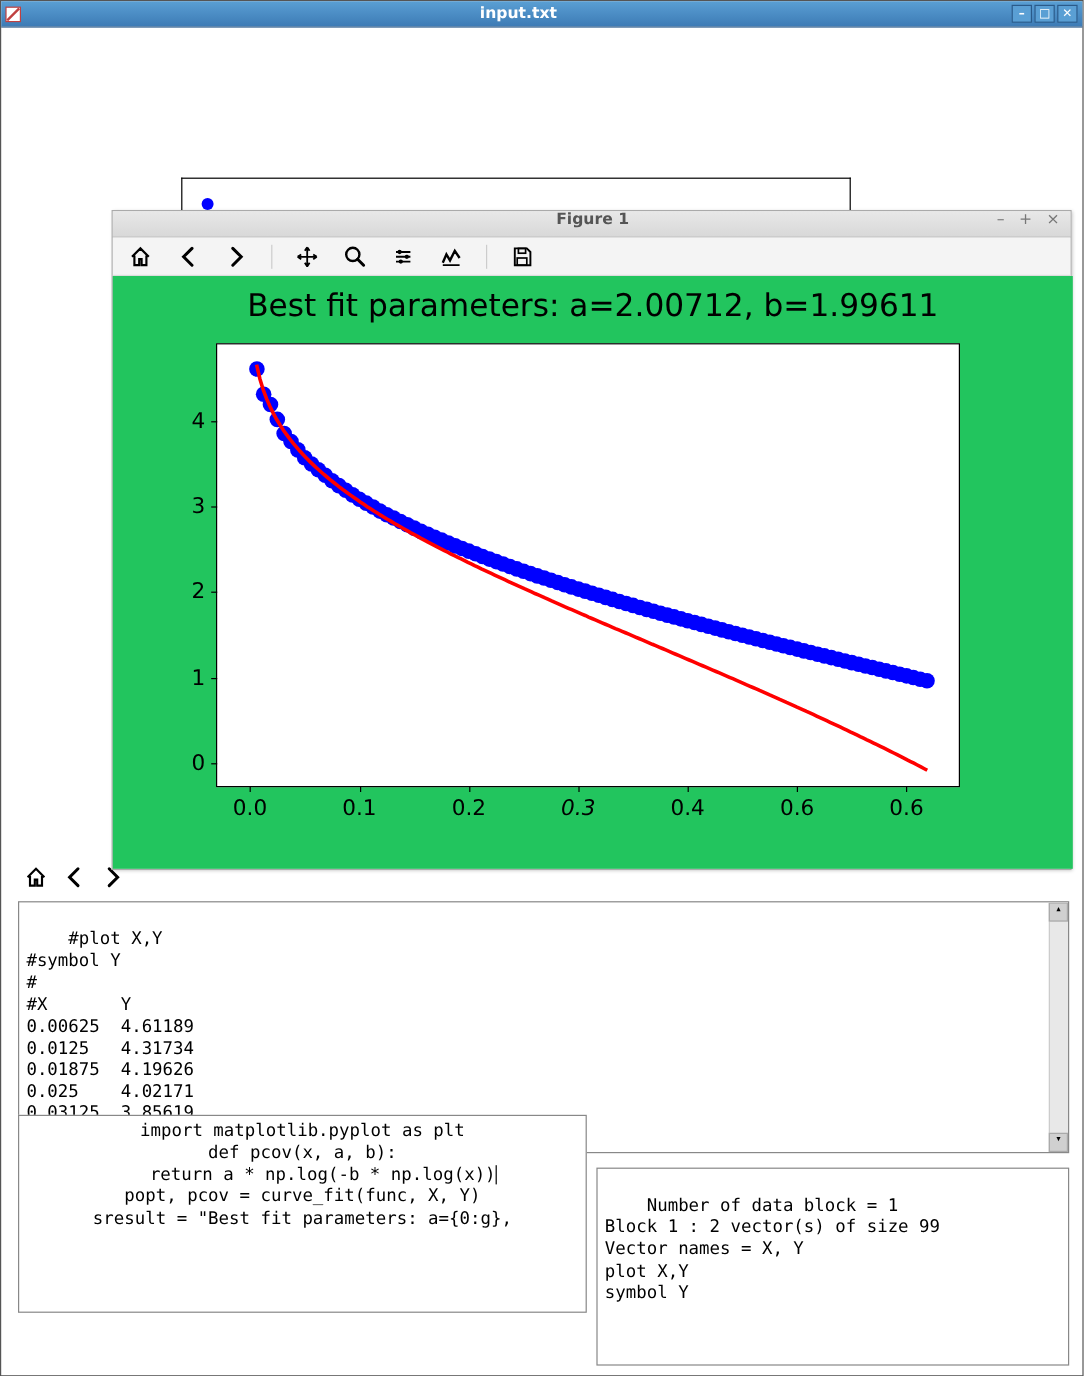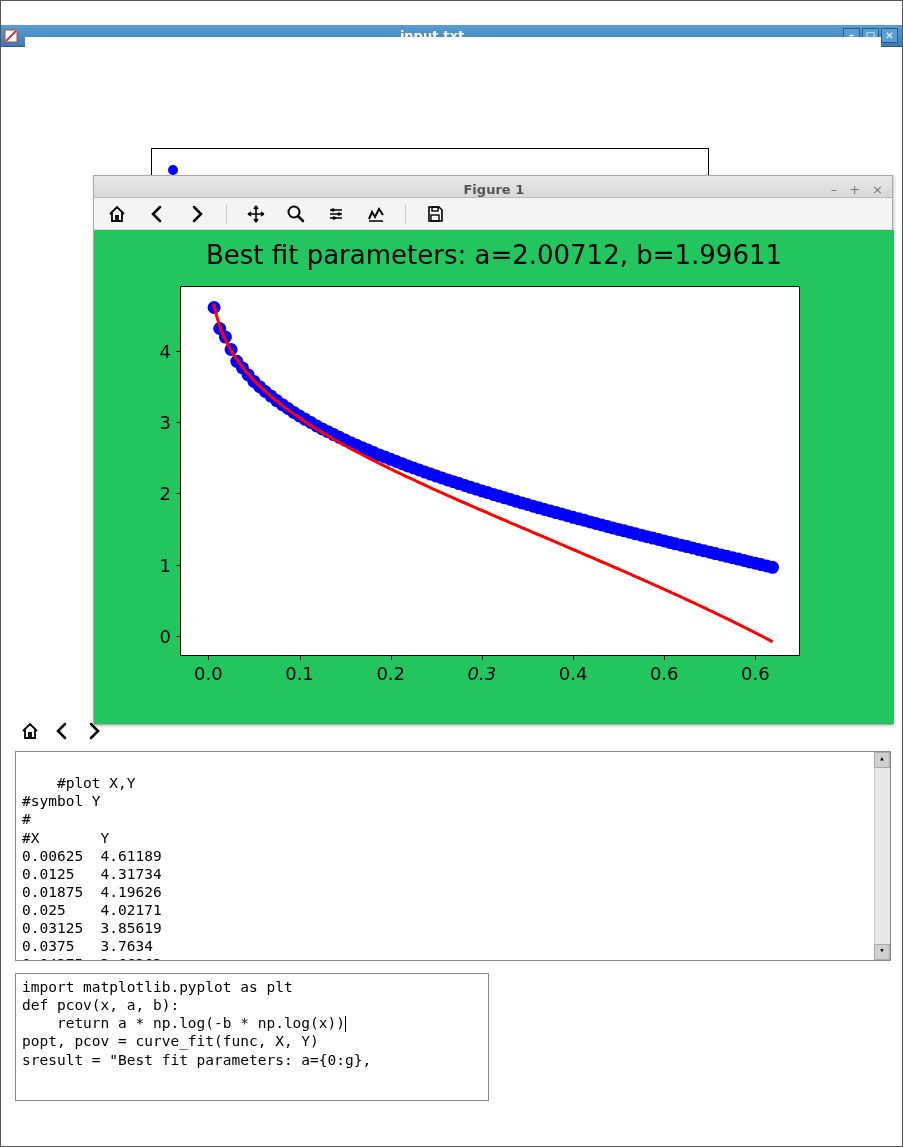--- a/index.html
+++ b/index.html
@@ -1,46 +1,46 @@
 <!DOCTYPE html>
 <html><head>
 <meta charset="utf-8">
 <style>
 * { box-sizing: border-box; margin: 0; padding: 0; }
 body { width: 903px; height: 1147px; background: #f0f0f0; font-family: "DejaVu Sans", sans-serif; position: relative; overflow: hidden; }
 
 
 .win-outer { position: absolute; left: 0; top: 0; width: 903px; height: 1147px; background: #fff; border: 1px solid #555; }
-.titlebar { height: 22px; background: linear-gradient(#5a9fd4, #3d7bb5); color: #fff; font-size: 13px; font-weight: bold; display: flex; align-items: center; border-bottom: 1px solid #2a5a8a; margin-top: 24px; }
+.titlebar { height: 22px; background: linear-gradient(#5a9fd4, #3d7bb5); color: #fff; font-size: 13px; font-weight: bold; display: flex; align-items: center; border-bottom: 1px solid #2a5a8a; }
 .titlebar .icon-slot { width: 20px; display: flex; justify-content: center; }
 .titlebar .title-text { flex: 1; text-align: center; }
 .titlebar .win-btns { display: flex; gap: 2px; padding-right: 4px; }
 .titlebar .win-btn { width: 17px; height: 15px; background: #5a9fd4; border: 1px solid #2a5a8a; color: #fff; font-size: 10px; display: flex; align-items: center; justify-content: center; cursor: pointer; }
 
 
 .bg-plot { position: absolute; left: 24px; top: 36px; width: 856px; height: 660px; background: #fff; }
 .bg-plot-frame { position: absolute; left: 126px; top: 111px; width: 558px; height: 70px; border: 1px solid #000; border-bottom: none; background: #fff; }
 .bg-dot { position: absolute; width: 10px; height: 10px; border-radius: 50%; background: #0000ff; }
 
 
 .bg-toolbar { position: absolute; left: 18px; top: 716px; height: 28px; display: flex; gap: 10px; align-items: center; }
 
 
 .pane { position: absolute; background: #fff; border: 1px solid #888; white-space: pre; padding: 4px 6px; overflow: hidden; }
 .pane-top { left: 14px; top: 750px; width: 876px; height: 210px; }
 .pane-top .scrollbar { position: absolute; right: 0; top: 0; width: 16px; height: 100%; background: #e8e8e8; border-left: 1px solid #ccc; }
 .pane-top .sb-arrow { position: absolute; right: 0; width: 16px; height: 16px; background: #d0d0d0; border: 1px solid #aaa; font-size: 9px; text-align: center; }
-.pane-bl { left: 14px; top: 972px; width: 474px; height: 128px; }
+.pane-bl { left: 14px; top: 928px; width: 474px; height: 165px; text-align: center; }
 .pane-br { left: 496px; top: 972px; width: 394px; height: 165px; }
 .mono { font-family: "DejaVu Sans Mono", monospace; font-size: 14.5px; line-height: 1.25; }
 .cursor-bar { display: inline-block; width: 0; height: 16px; border-right: 1px solid #000; vertical-align: middle; }
 
 
 .fig-win { position: absolute; left: 93px; top: 175px; width: 800px; height: 550px; background: #efefef; border: 1px solid #aaa; box-shadow: 1px 1px 3px rgba(0,0,0,0.25); }
-.fig-title { height: 22px; background: linear-gradient(#e8e8e8, #d8d8d8); border-bottom: 1px solid #bbb; display: flex; align-items: flex-end; font-size: 13px; padding-left: 46px; }
+.fig-title { height: 22px; background: linear-gradient(#e8e8e8, #d8d8d8); border-bottom: 1px solid #bbb; display: flex; align-items: flex-start; font-size: 13px; padding-left: 46px; }
 .fig-title .t { flex: 1; text-align: center; font-weight: bold; color: #555; }
 .fig-title .wb { display: flex; gap: 6px; padding-right: 6px; color: #777; }
 .fig-title .wbtn { cursor: pointer; padding: 0 3px; }
 .fig-toolbar { height: 32px; display: flex; align-items: center; padding: 0 12px; gap: 18px; background: #f4f4f4; border-bottom: 1px solid #ddd; }
 .tbtn { width: 22px; height: 22px; display: flex; align-items: center; justify-content: center; cursor: pointer; }
 .tsep { width: 1px; height: 20px; background: #ccc; }
 .fig-canvas { position: relative; width: 800px; height: 494px; background: #22c55e; }
 .chart-title { position: absolute; top: 10px; width: 100%; text-align: center; font-size: 26px; font-family: "DejaVu Sans", sans-serif; }
 .axes { position: absolute; left: 86px; top: 56px; width: 620px; height: 370px; border: 1px solid #000; background: #fff; }
 .axes-inner { position: absolute; inset: 0; }
@@ -116,20 +116,27 @@
 0.0375   3.7634
 0.04375  3.66363</span>
     <div class="scrollbar">
       <div class="sb-arrow" style="top:0">▴</div>
       <div class="sb-arrow" style="bottom:0">▾</div>
     </div>
   </div>
 
   <div class="pane pane-bl mono" id="pane-bl"><div>import matplotlib.pyplot as plt</div><div></div><div>def pcov(x, a, b):</div><div>    return a * np.log(-b * np.log(x))<span class="cursor-bar"></span></div><div>popt, pcov = curve_fit(func, X, Y)</div><div></div><div>sresult = "Best fit parameters: a={0:g},</div></div>
 
+  <div class="pane pane-br mono">
+    <span>Number of data block = 1
+Block 1 : 2 vector(s) of size 99
+Vector names = X, Y
+plot X,Y
+symbol Y</span>
+  </div>
 </div>
 
 <div class="fig-win">
   <div class="fig-title">
     <span style="width:20px"></span>
     <span class="t">Figure 1</span>
     <span class="wb">
       <span class="wbtn">–</span>
       <span class="wbtn">+</span>
       <span class="wbtn">×</span>

